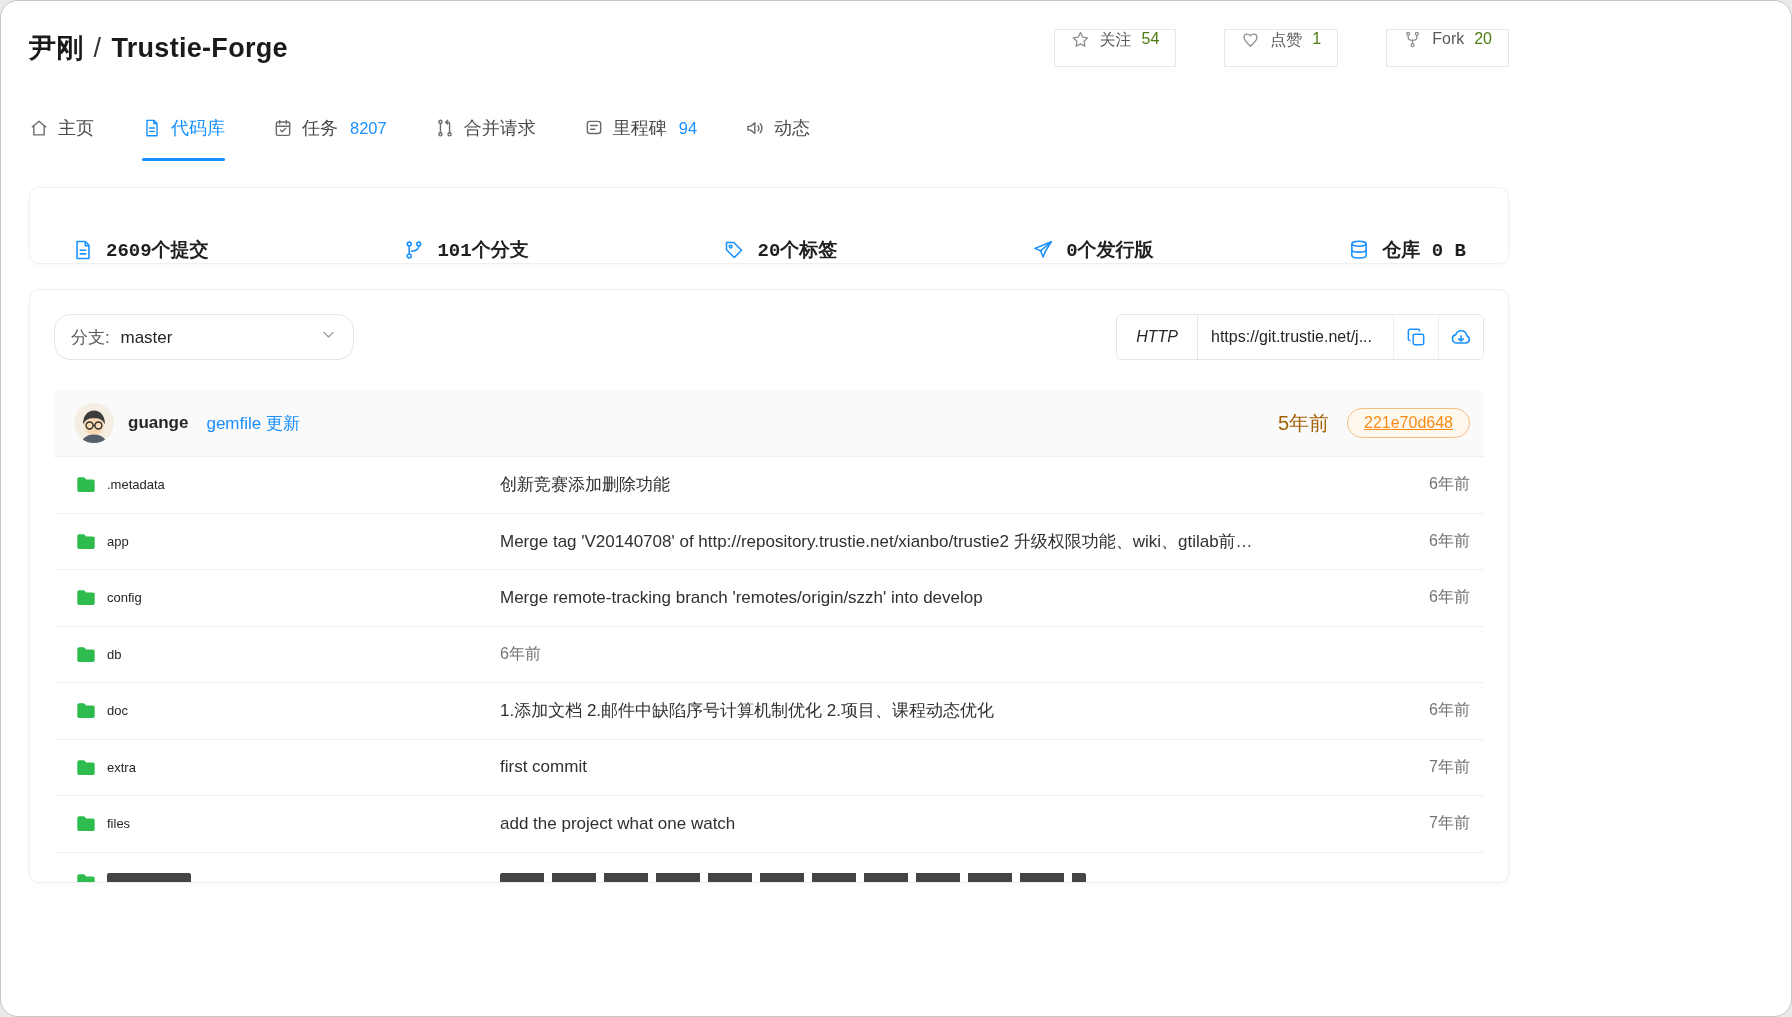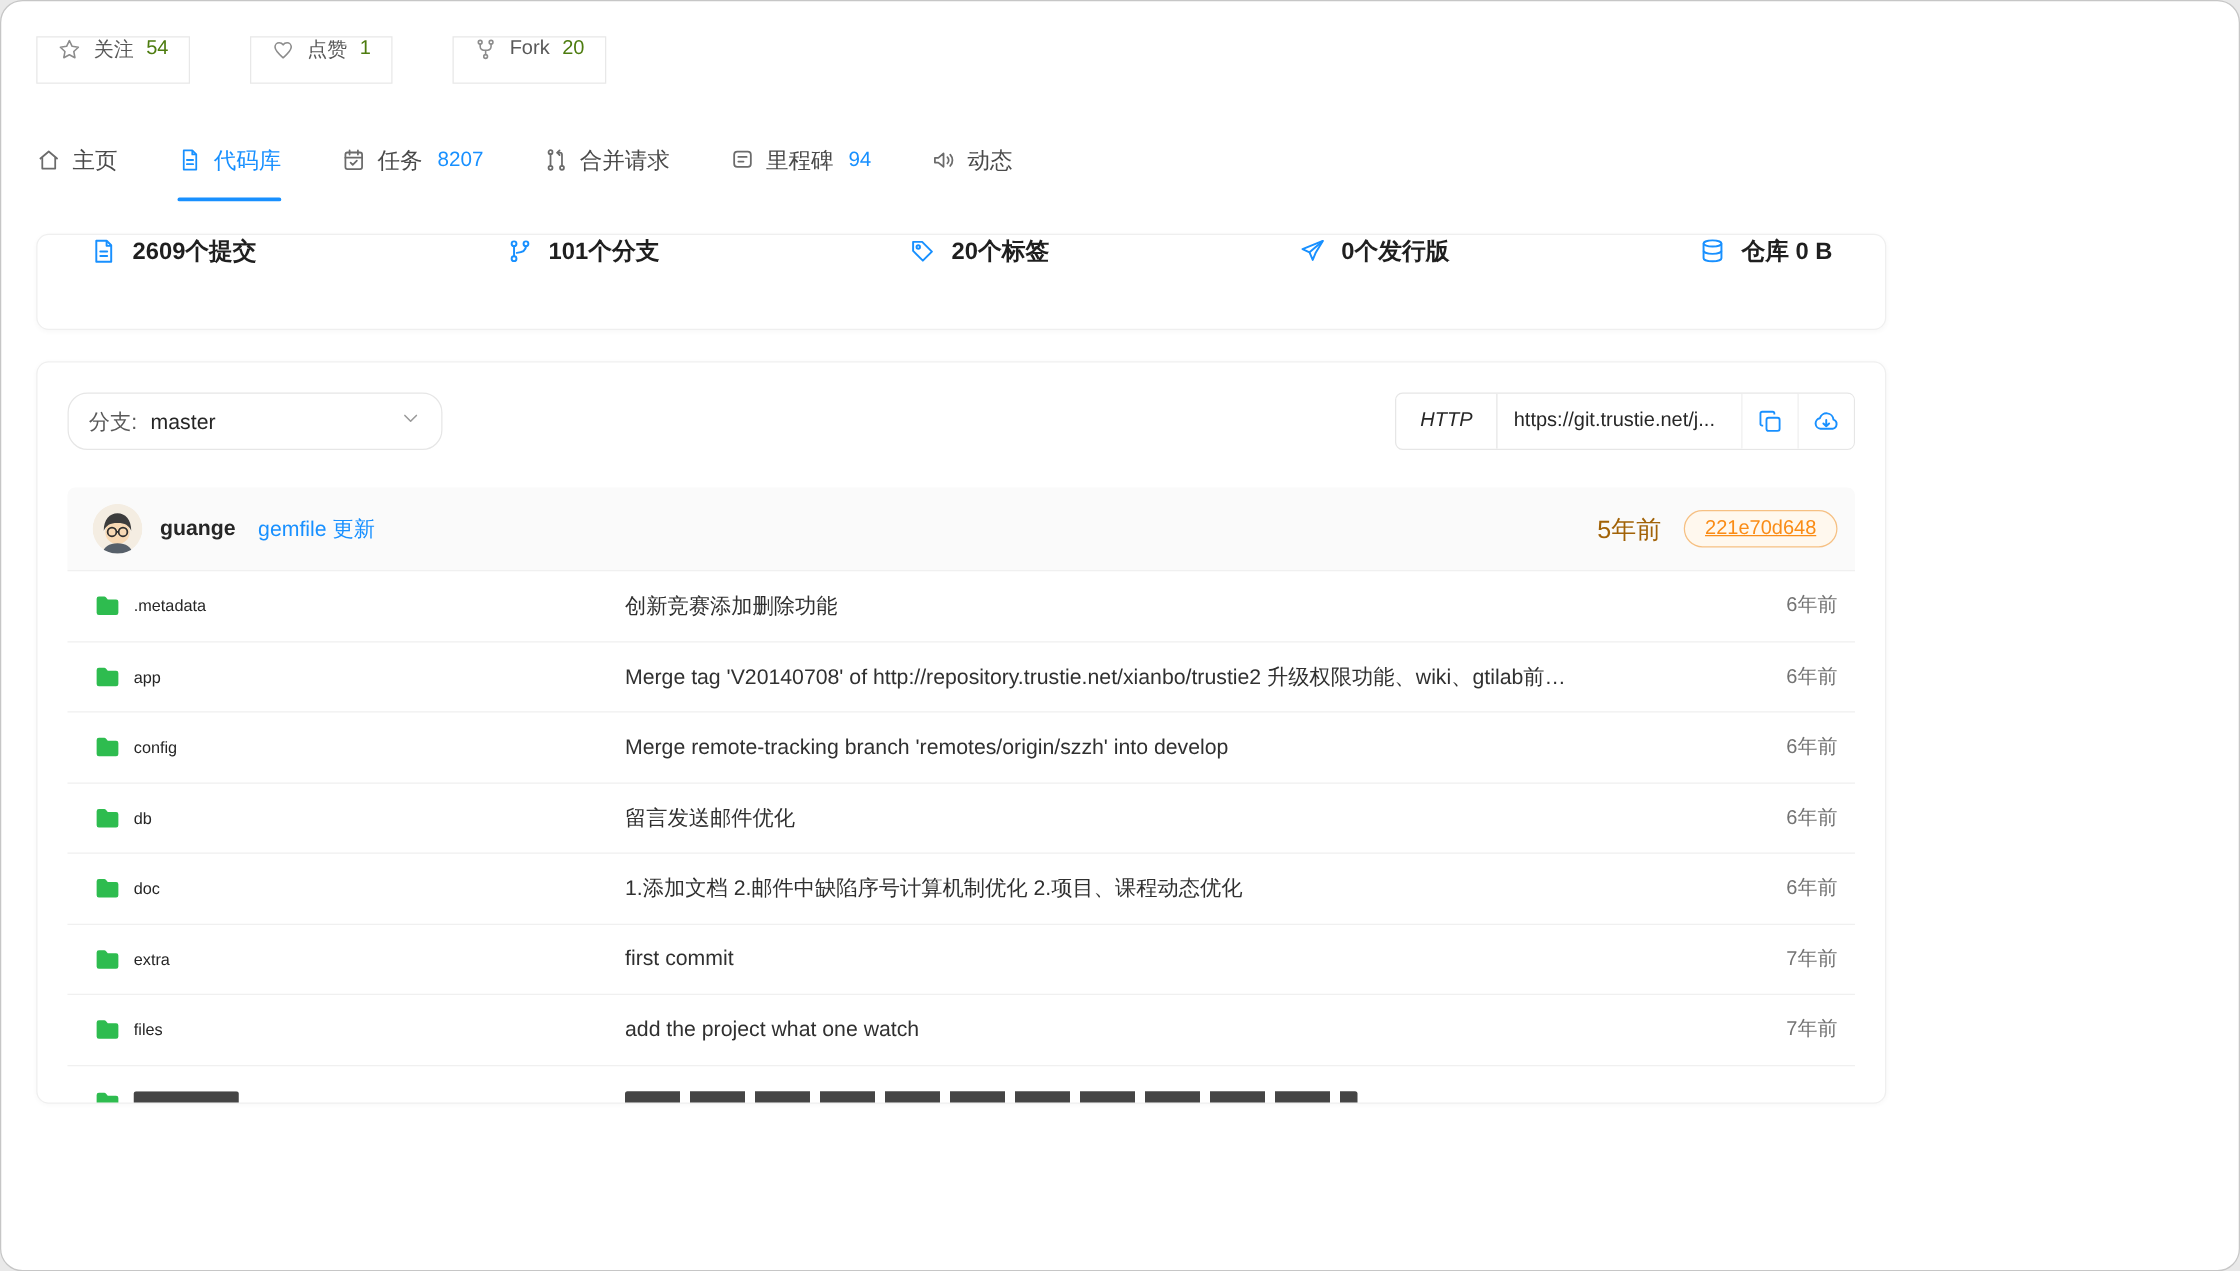--- a/index.html
+++ b/index.html
@@ -49,22 +49,22 @@
     content: ""; position: absolute; left: 0; right: 0; bottom: 0;
     height: 3px; background: var(--primary, #1890ff); border-radius: 3px;
   }
   .tab-count { font-size: 16.5px; color: var(--primary, #1890ff); margin-left: 3px; }
 
   
   .stats-card {
     margin-top: 26px; height: 77px;
     border: 1px solid #efefef; border-radius: 10px;
     box-shadow: 0 1px 4px rgba(0,0,0,.03);
-    display: flex; align-items: flex-start; justify-content: space-between;
-    padding: 0 42px; background: #fff;
+    display: flex; align-items: flex-end; justify-content: space-between;
+    padding: 0 42px; background: #fff; font-family: Liberation Mono, monospace;
   }
   .stat { display: flex; align-items: center; gap: 12px; font-size: 19px; font-weight: 600; color: #1f1f1f; cursor: pointer; }
   .stat .ico { color: var(--primary, #1890ff); }
 
   
   .main-card {
     margin-top: 25px; height: 594px;
     border: 1px solid #efefef; border-radius: 10px;
     box-shadow: 0 1px 4px rgba(0,0,0,.03);
     background: #fff; padding: 24px 24px 0; overflow: hidden;
@@ -141,20 +141,23 @@
   }
   .ico svg, .avatar svg, .folder svg { display: block; }
 </style>
 </head>
 <body>
 
 <div class="window">
   <div class="content">
 
     <header class="repo-header">
+      <h1 class="title">
+        <span>尹刚</span><span class="sep">/</span><span>Trustie-Forge</span>
+      </h1>
       <div class="actions">
         <button class="action-btn">
           <span class="ico">
             <svg width="19" height="19" viewBox="0 0 24 24" fill="none" stroke="currentColor" stroke-width="1.6" stroke-linejoin="round">
                 <path d="M12 3.2l2.8 5.7 6.3.9-4.6 4.4 1.1 6.2L12 17.5l-5.6 2.9 1.1-6.2L2.9 9.8l6.3-.9z"></path>
               </svg>
           </span>
           <span>关注</span>
           <span class="count">54</span>
         </button>
@@ -399,21 +402,20 @@
 
           <div class="file-row">
             <span class="name-cell">
               <span class="folder">
                 <svg width="20" height="17" viewBox="0 0 20 17" fill="currentColor">
                   <path d="M1.3 3A1.8 1.8 0 0 1 3.1 1.2h4.3c.5 0 1 .2 1.3.6L10.2 3.5h6.7A1.8 1.8 0 0 1 18.7 5.3v8.9a1.8 1.8 0 0 1-1.8 1.8H3.1a1.8 1.8 0 0 1-1.8-1.8z"></path>
                 </svg>
               </span>
               <span class="fname">db</span>
             </span>
-            <span class="fmsg">留言发送邮件优化</span>
             <span class="ftime">6年前</span>
           </div>
 
           <div class="file-row">
             <span class="name-cell">
               <span class="folder">
                 <svg width="20" height="17" viewBox="0 0 20 17" fill="currentColor">
                   <path d="M1.3 3A1.8 1.8 0 0 1 3.1 1.2h4.3c.5 0 1 .2 1.3.6L10.2 3.5h6.7A1.8 1.8 0 0 1 18.7 5.3v8.9a1.8 1.8 0 0 1-1.8 1.8H3.1a1.8 1.8 0 0 1-1.8-1.8z"></path>
                 </svg>
               </span>

